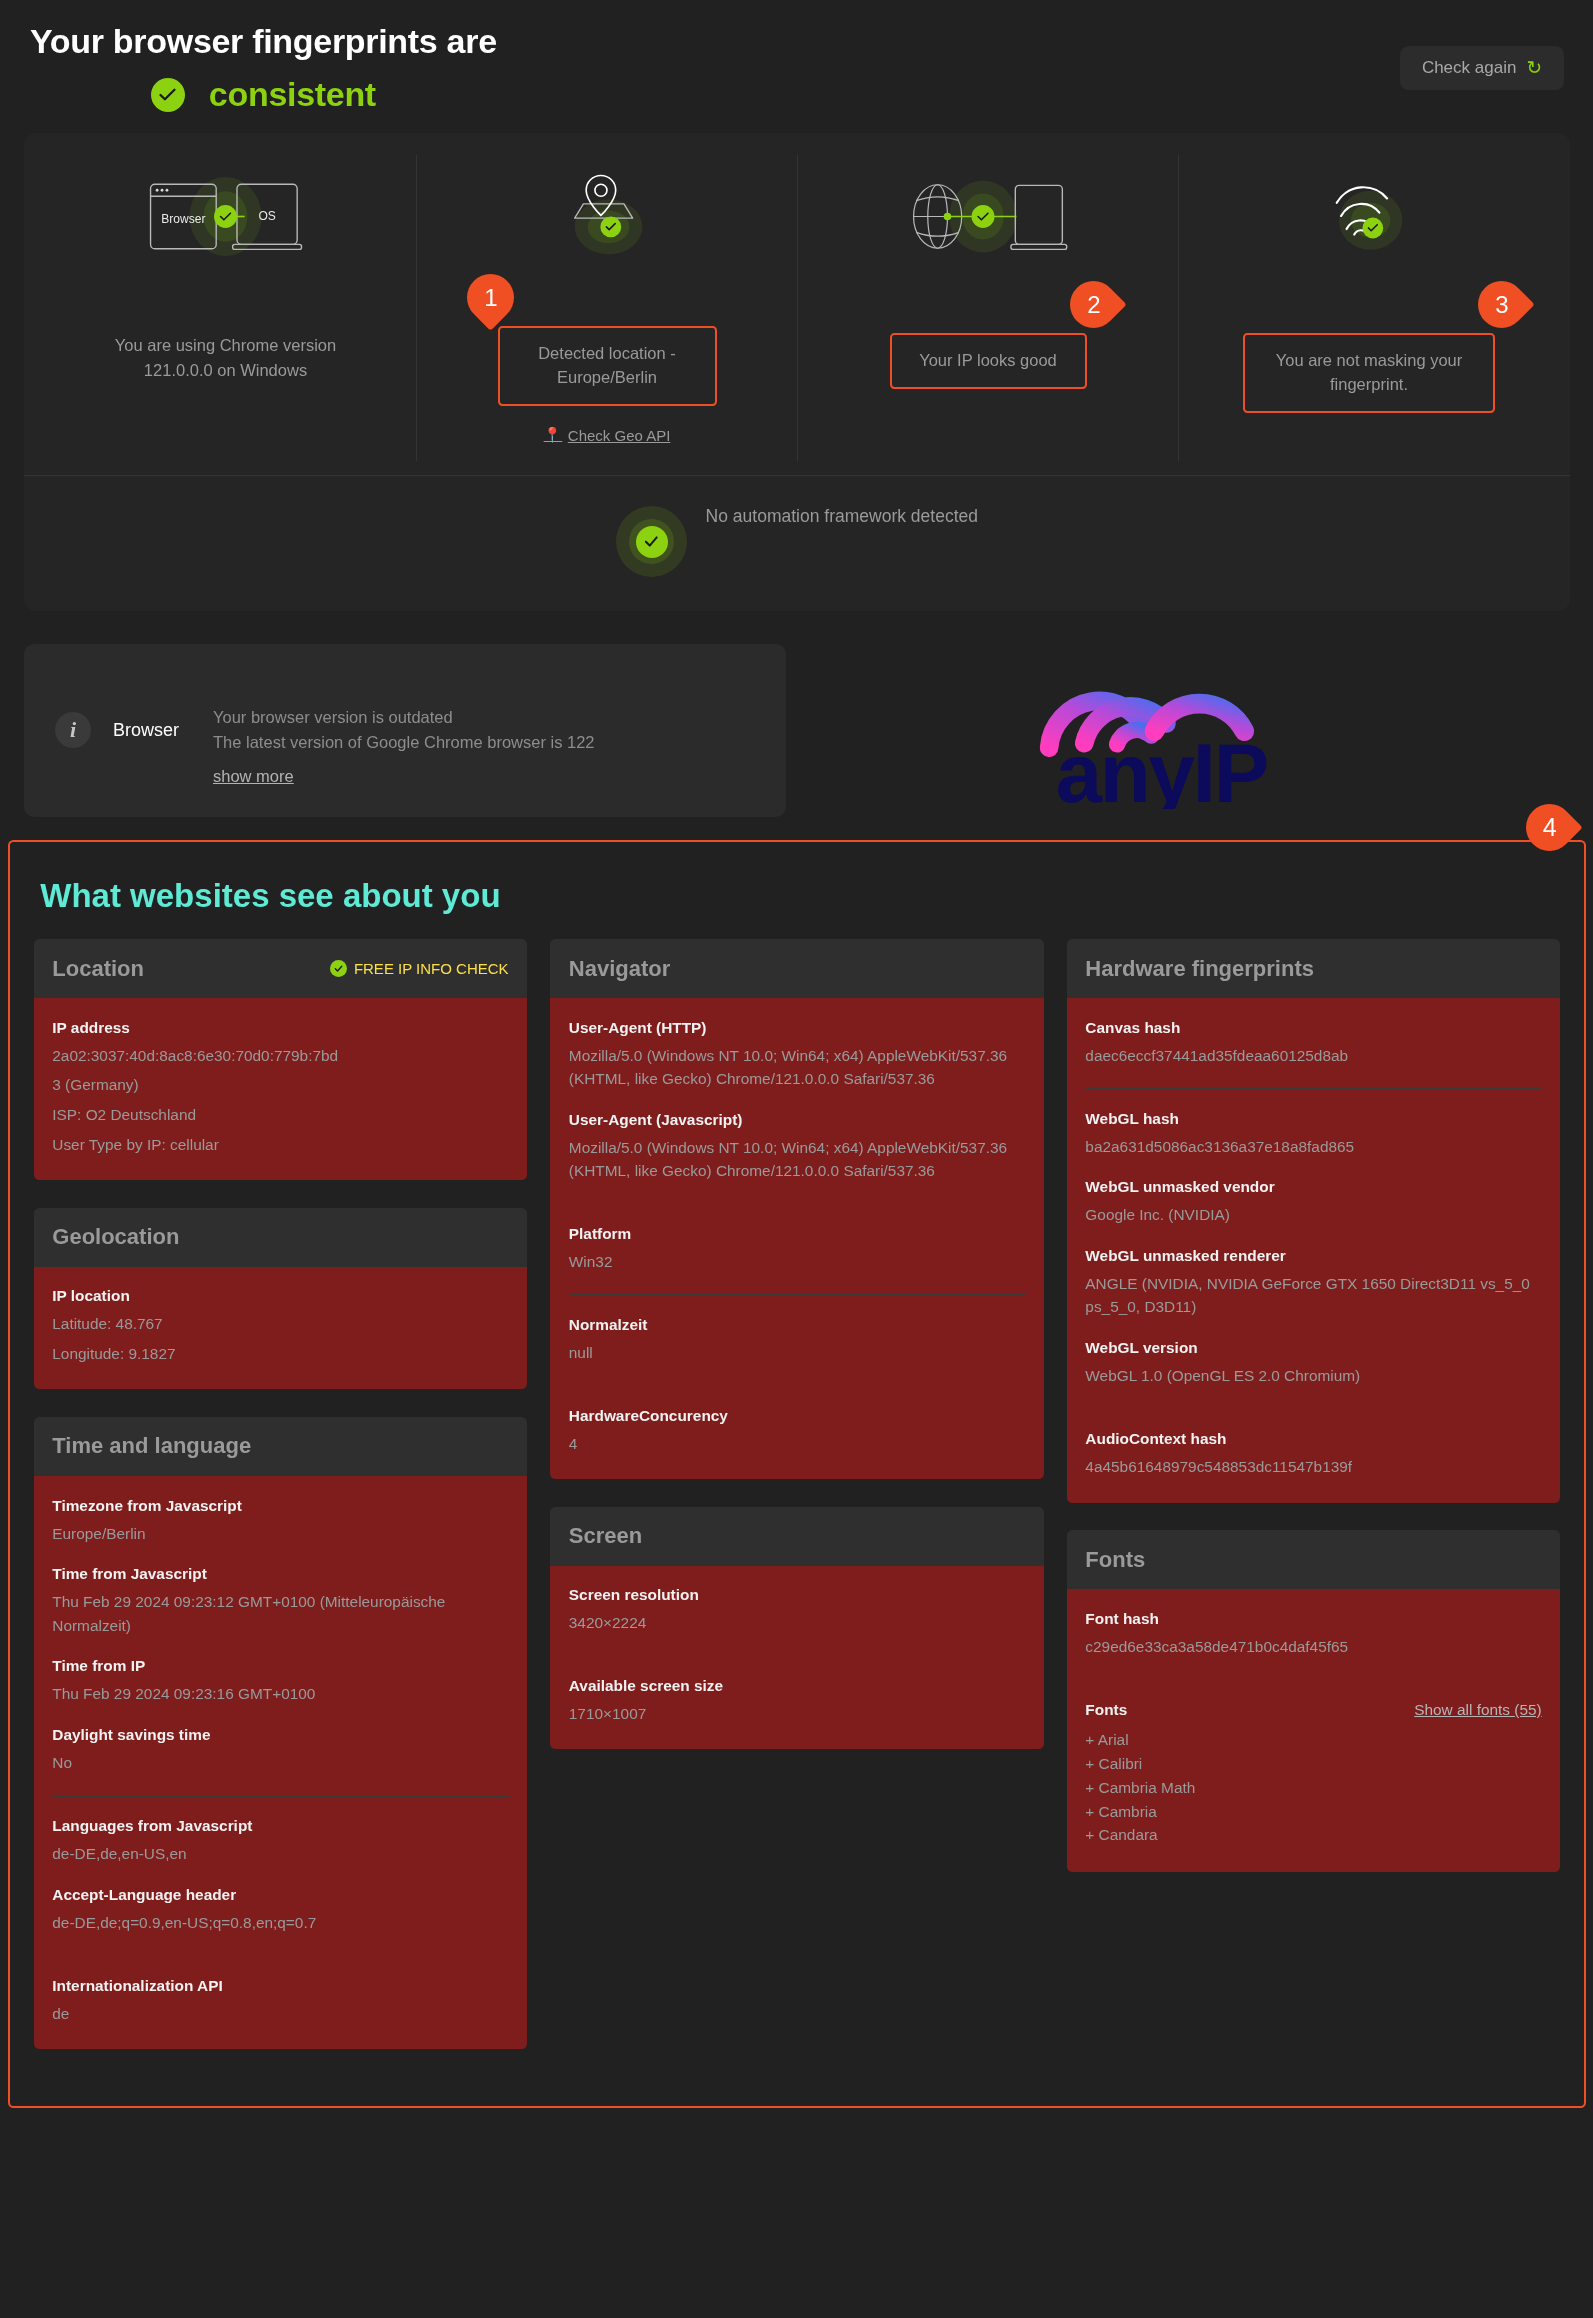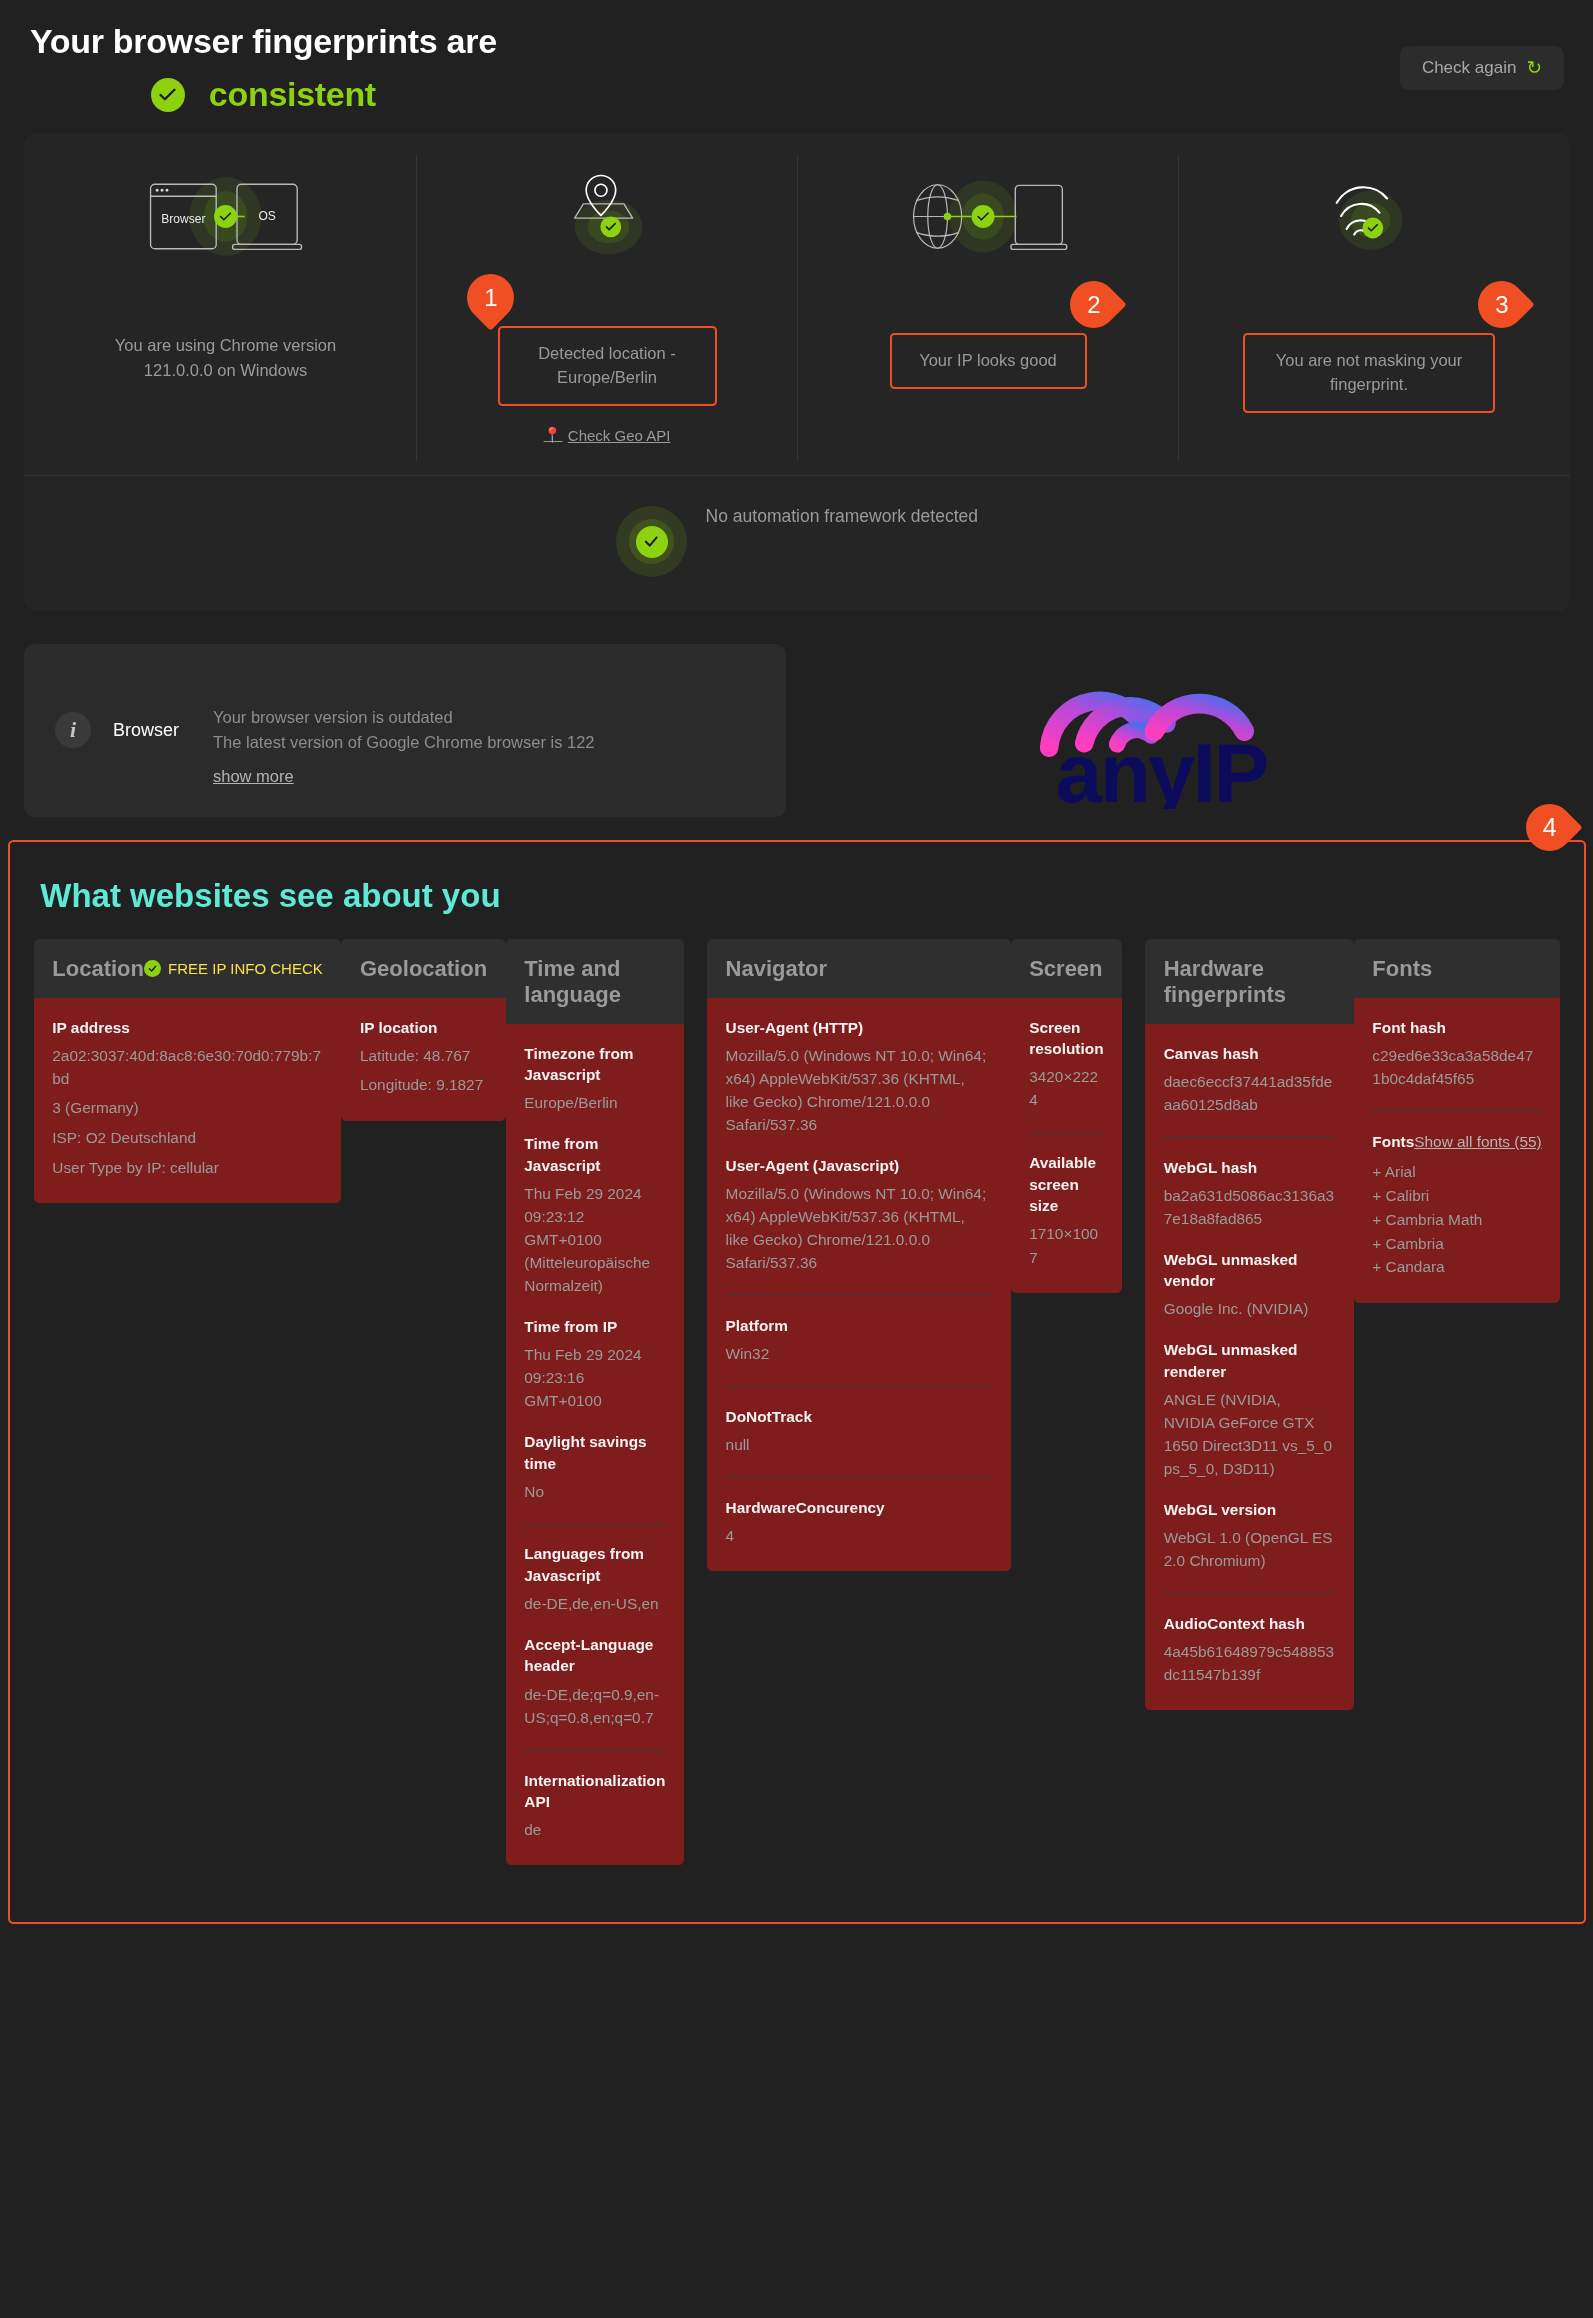--- a/index.html
+++ b/index.html
@@ -221,21 +221,21 @@
     background: #F04E23;
     border-radius: 50% 50% 3.3px 50%;
     transform: rotate(-45deg);
     display: flex; align-items: center; justify-content: center;
     z-index: 6;
   }
   .panel-pin span { transform: rotate(45deg); color: #fff; font-size: 25px; line-height: 1; }
   .panel-title { font-size: 33px; font-weight: 700; color: #5eead4; margin: 4.4px 0 24px 6.6px; }
 
   .columns { display: grid; grid-template-columns: 1fr 1fr 1fr; gap: 23px; align-items: start; }
-  .col { display: flex; flex-direction: row; gap: 0; }
+  .col { display: flex; flex-direction: column; gap: 9px; }
 
   .section { background: transparent; margin-bottom: 18.6px; }
   .sec-head {
     background: #2f2f2f;
     border-radius: 5.5px 5.5px 0 0;
     padding: 16.5px 18.6px;
     display: flex; align-items: center; justify-content: space-between;
   }
   .sec-head h3 { color: #9a9a9a; font-size: 22px; font-weight: 700; }
   .free-check {
@@ -524,21 +524,21 @@
             </div>
             <div class="row">
               <div class="k">User-Agent (Javascript)</div>
               <div class="v">Mozilla/5.0 (Windows NT 10.0; Win64; x64) AppleWebKit/537.36 (KHTML, like Gecko) Chrome/121.0.0.0 Safari/537.36</div>
             </div>
             <div class="row sep">
               <div class="k">Platform</div>
               <div class="v">Win32</div>
             </div>
             <div class="row sep">
-              <div class="k">DoNotTrack</div>
+              <div class="k">Normalzeit</div>
               <div class="v">null</div>
             </div>
             <div class="row sep">
               <div class="k">HardwareConcurency</div>
               <div class="v">4</div>
             </div>
           </div>
         </div>
 
         <div class="section">

